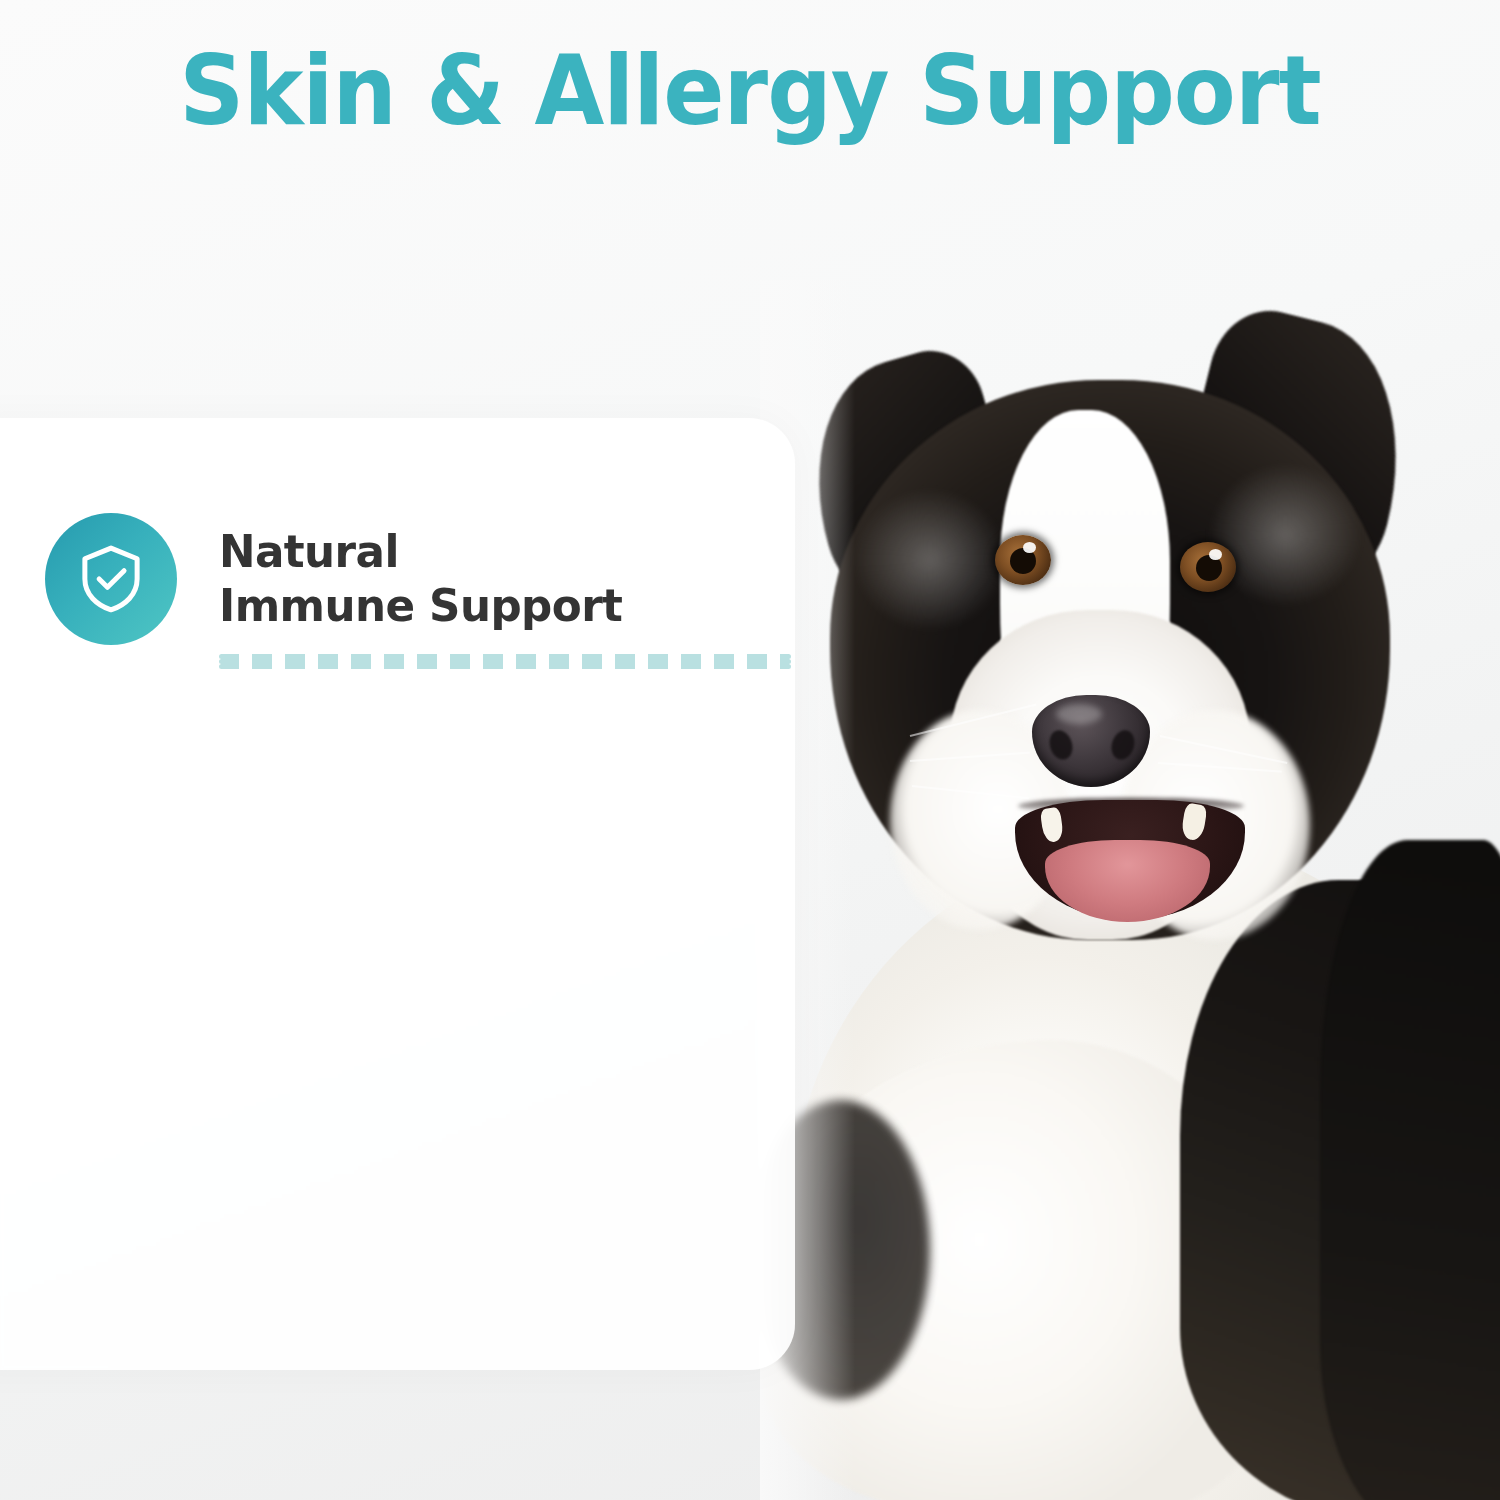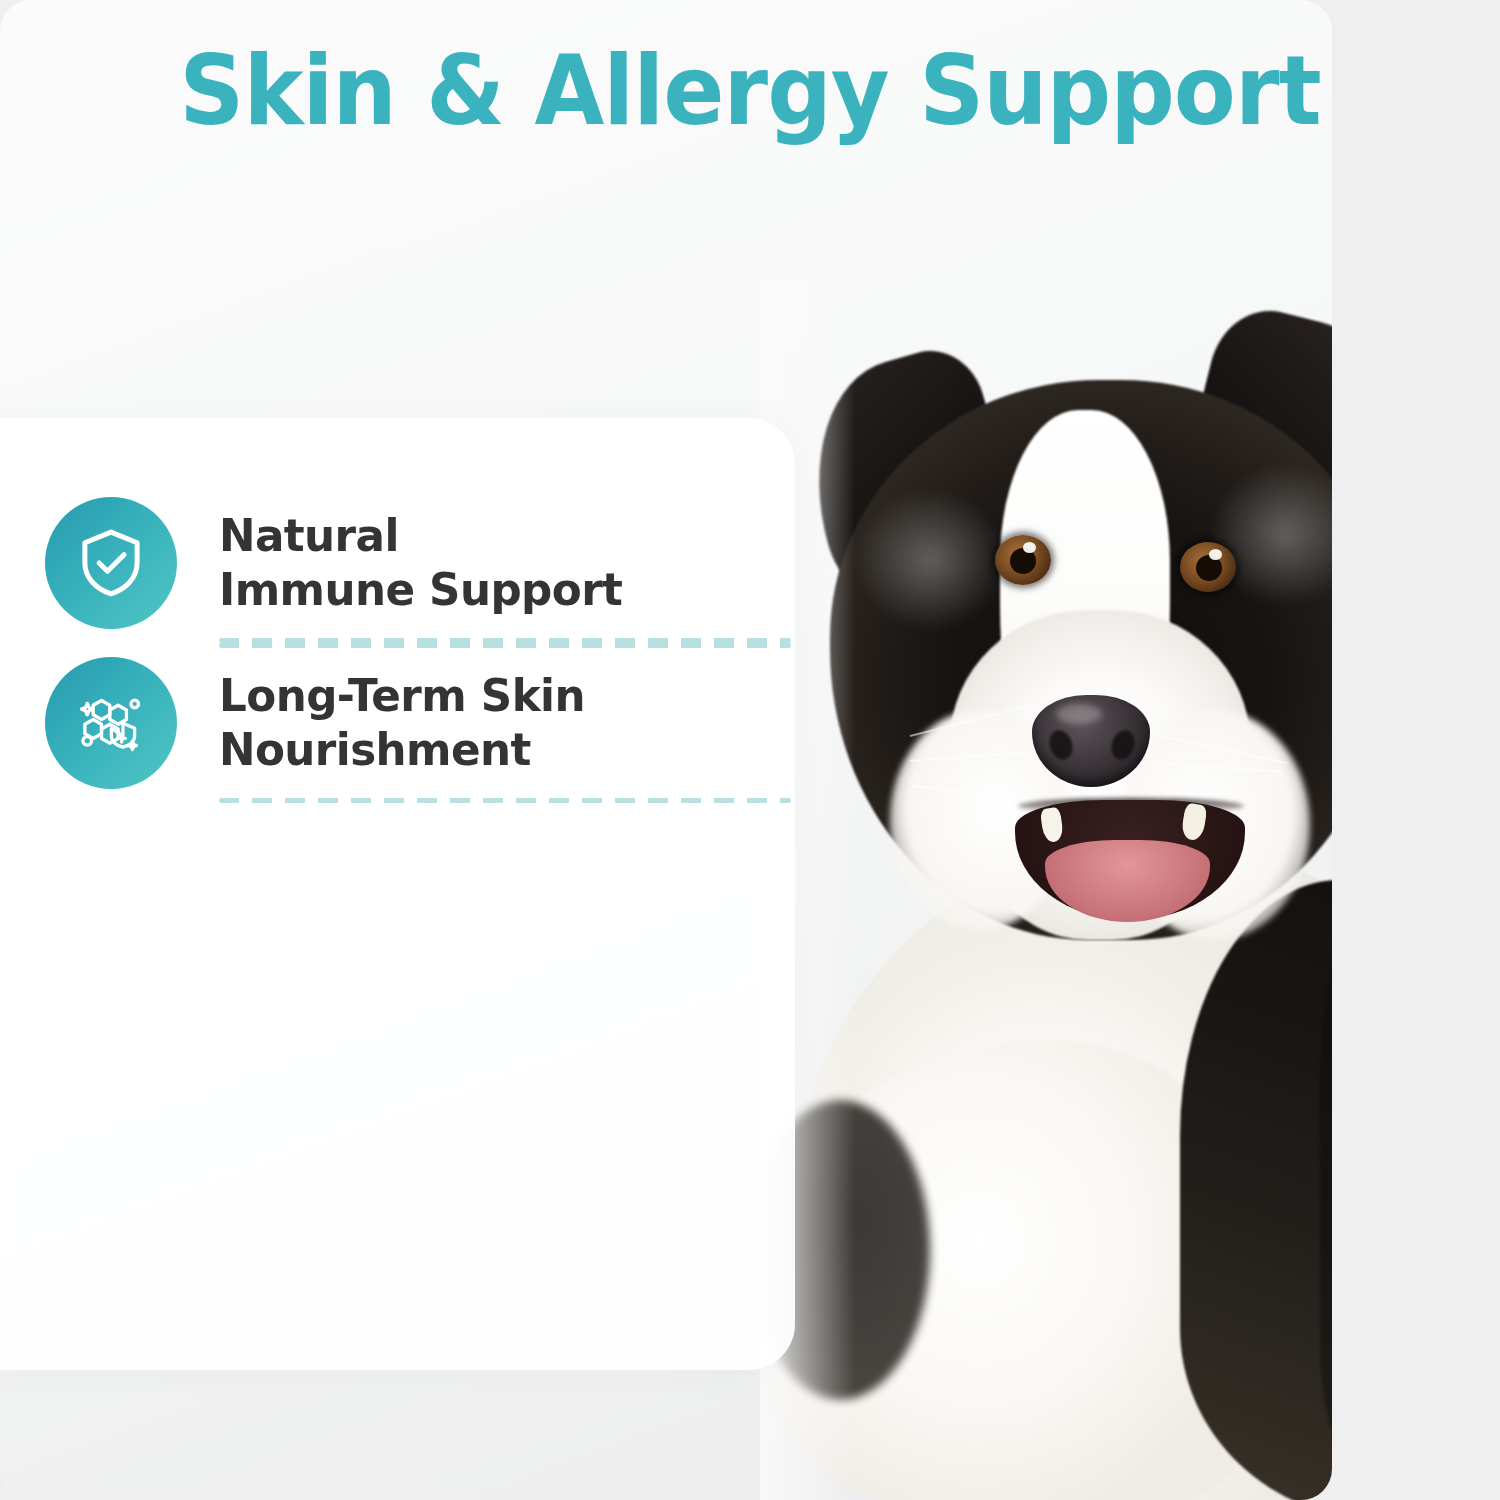--- a/index.html
+++ b/index.html
@@ -7,25 +7,24 @@
   body {
     font-family:"Liberation Sans", sans-serif;
     background:#efefef;
     overflow:hidden;
     position:relative;
   }
 
   
   #page {
     position:absolute; inset:0;
-    width:1332px; height:1500px;
+    width:1500px; height:1500px;
     background:
       linear-gradient(160deg,#fbfbfb 0%,#f7f8f8 38%,#f2f3f3 62%,#ececec 100%);
     overflow:hidden;
-    border-radius:31px;
   }
 
   
   #dog-photo {
     position:absolute;
     left:760px; top:280px;
     width:740px; height:1220px;
     overflow:hidden;
   }
   .dg { position:absolute; }
@@ -227,21 +226,21 @@
     font-weight:700;
     font-size:55px;
     color:#ffffff;
     letter-spacing:-.5px;
     transform:scaleX(.95);
     white-space:nowrap;
   }
 
   
   #feature-list {
-    position:absolute; left:45px; top:488px;
+    position:absolute; left:45px; top:504px;
     width:760px;
   }
   .feature-row {
     display:flex; align-items:center;
     height:150px;
   }
   .feature-icon {
     flex:0 0 auto;
     width:132px; height:132px;
     border-radius:50%;
@@ -332,36 +331,18 @@
           <path d="M22 32 L29 39 L43 25"></path>
         </svg>
       </div>
       <div class="feature-label">Natural
 Immune Support</div>
     </div>
     <div class="divider"></div>
 
     <div class="divider"></div>
 
-    <div class="feature-row">
-      <div class="feature-icon">
-        <svg viewBox="0 0 64 64" fill="none" stroke="#ffffff" stroke-width="2.8" stroke-linecap="round" stroke-linejoin="round">
-          <path d="M24 13l7 4v8l-7 4-7-4v-8z"></path>
-          <path d="M38 17l7 4v8l-7 4-7-4v-8z"></path>
-          <path d="M17 29l7 4v8l-7 4-7-4v-8z"></path>
-          <path d="M31 33l7 4v8l-7 4-7-4v-8z"></path>
-          <path d="M45 47V36l10 4.2v6.6c0 4.6-3.8 7.9-10 9.7-6.2-1.8-10-5.1-10-9.7V40.2z" fill="none" transform="translate(-2,-3) scale(0.98)"></path>
-          <path d="M41 42v6M38 45h6"></path>
-          <path d="M12 15.5l1.4 3.4 3.4 1.4-3.4 1.4L12 25.1l-1.4-3.4L7.2 20.3l3.4-1.4z"></path>
-          <path d="M50 47.5l1 2.4 2.4 1-2.4 1-1 2.4-1-2.4-2.4-1 2.4-1z"></path>
-          <circle cx="52" cy="16" r="3.2"></circle>
-          <circle cx="12" cy="47" r="3.6"></circle>
-        </svg>
-      </div>
-      <div class="feature-label">Long-Term Skin
-Nourishment</div>
-    </div>
     <div class="divider"></div>
 
 
   </div>
 
 </div>
 
 </body></html>

